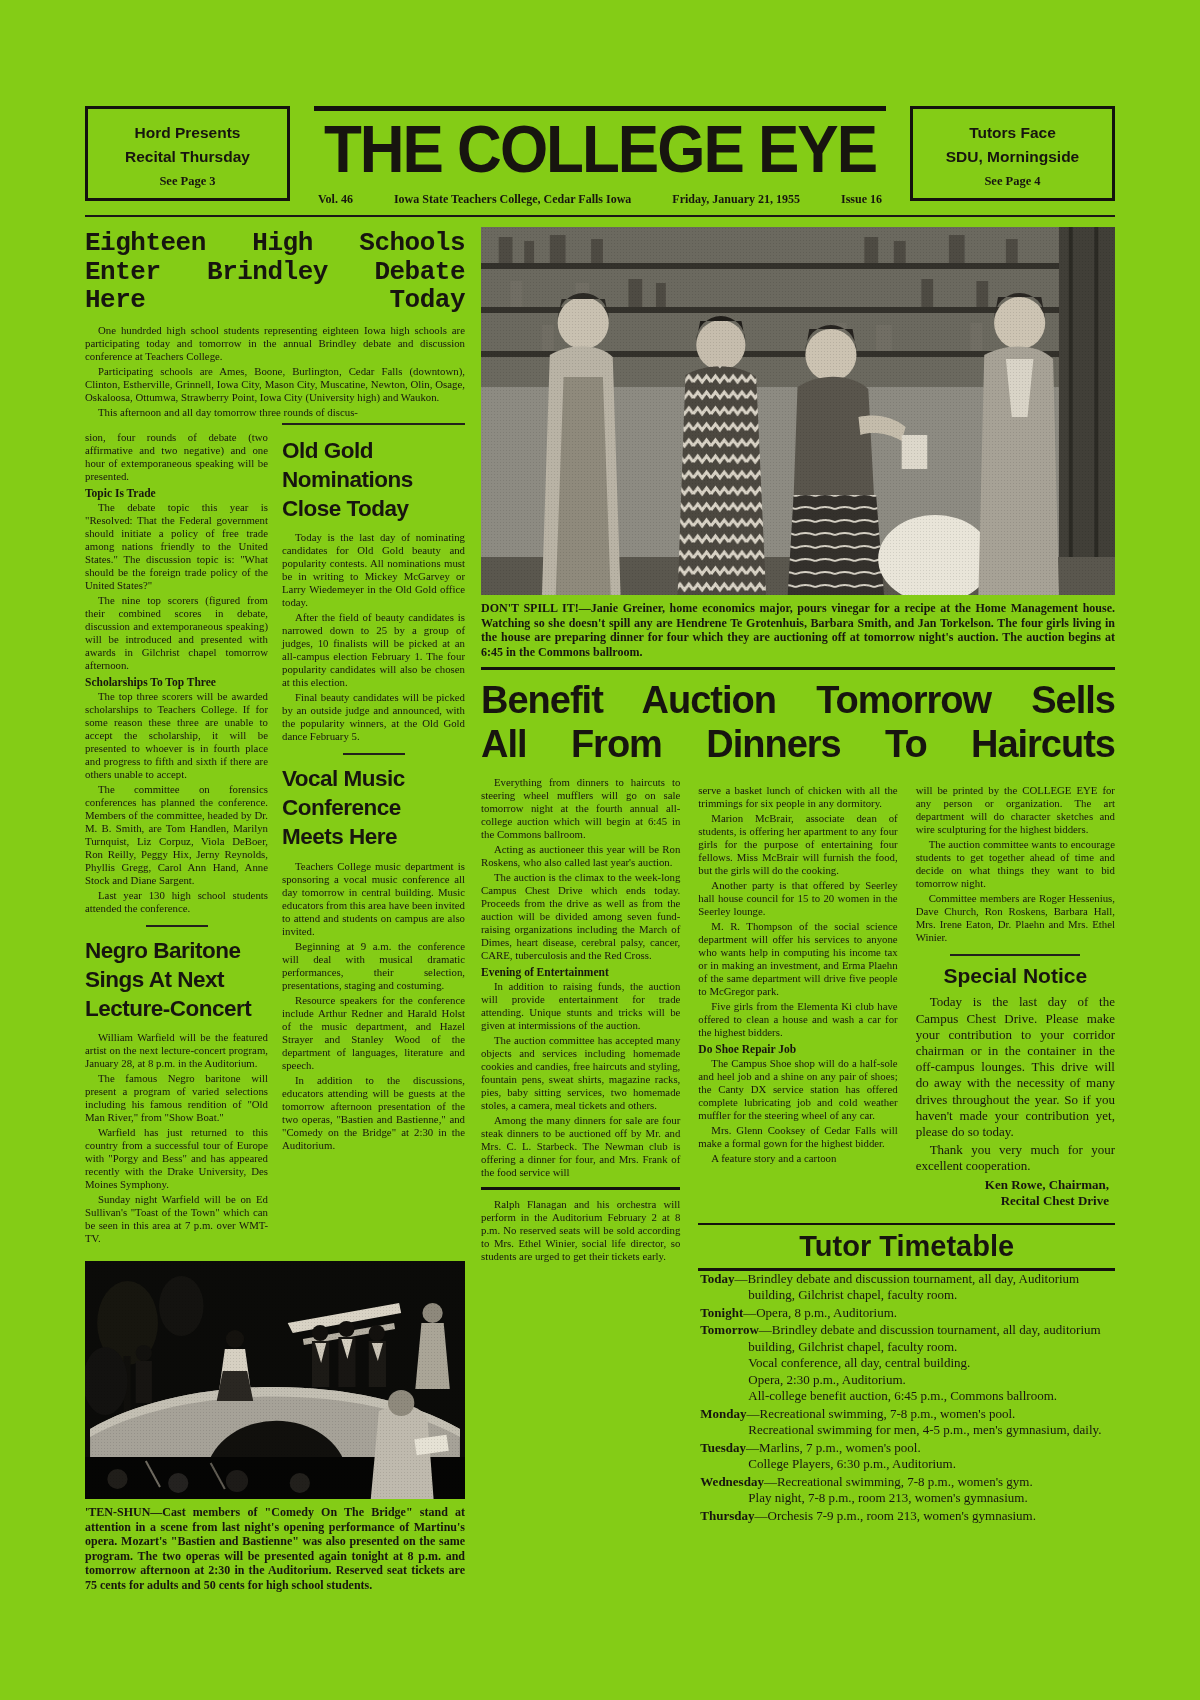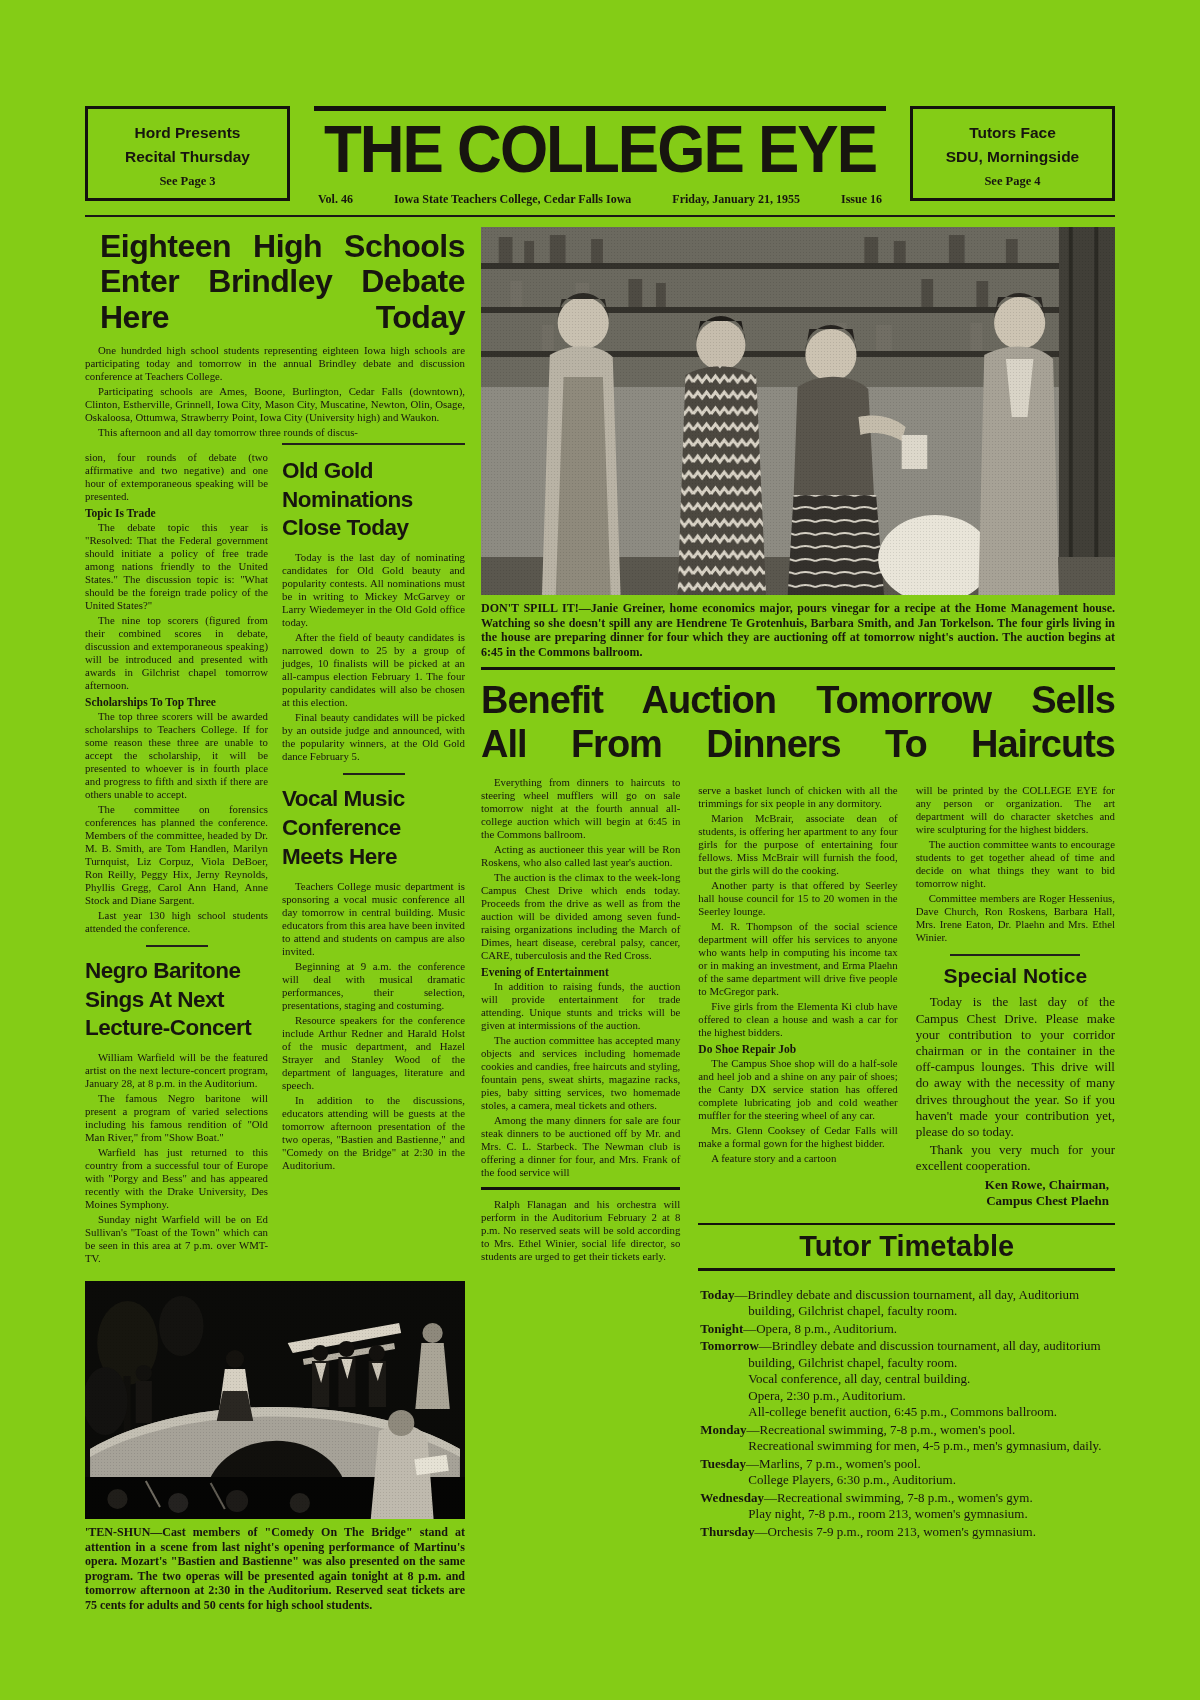--- a/index.html
+++ b/index.html
@@ -26,22 +26,22 @@
   
   .content { display:grid; grid-template-columns:380px 1fr; column-gap:16px; }
   .two-col { display:grid; grid-template-columns:1fr 1fr; column-gap:14px; margin-top:4px; }
   .benefit-grid { display:grid; grid-template-columns:repeat(3,1fr); column-gap:18px; grid-template-rows:auto auto; }
   .bg-col1 { grid-column:1; grid-row:1/3; }
   .bg-col2 { grid-column:2; grid-row:1; }
   .bg-col3 { grid-column:3; grid-row:1; }
   .bg-tt   { grid-column:2/4; grid-row:2; margin-top:14px; }
   
   .headline-lg {
-    font-family:Liberation Sans, sans-serif; font-weight:bold; font-size:32px; line-height:1.1;
-    letter-spacing:-0.5px; text-align:justify; text-align-last:justify; margin:2px 0 9px 15px;
+    font-family:Liberation Mono, monospace; font-weight:bold; font-size:26px; line-height:1.1;
+    letter-spacing:-0.5px; text-align:justify; text-align-last:justify; margin:2px 0 9px 0;
   }
   .headline-md {
     font-family:"Liberation Sans", sans-serif; font-weight:bold; font-size:22.5px; line-height:1.28;
     letter-spacing:-0.5px; margin:2px 0 8px 0;
   }
   .headline-xl { margin:4px 0 10px 0; }
   .hl-line {
     display:block; font-family:"Liberation Sans", sans-serif; font-weight:bold; font-size:38px;
     line-height:1.16; letter-spacing:-1px; text-align:justify; text-align-last:justify;
   }
@@ -57,21 +57,21 @@
   .divider-wide { width:130px; height:2px; background:#23211c; margin:10px auto 8px auto; }
   .col-rule { height:2px; background:#23211c; margin-bottom:12px; }
   .section-rule { height:3px; background:#14120e; margin:8px 0; }
   
   .notice-title { font-family:"Liberation Sans", sans-serif; font-weight:bold; font-size:21px; text-align:center; margin:2px 0 6px 0; }
   .notice-p { font-size:13px; line-height:16.2px; text-align:justify; text-indent:14px; margin-bottom:2px; }
   .sig { text-align:right; font-weight:bold; font-size:13px; line-height:16px; padding-right:6px; }
   
   .tt-title { font-family:"Liberation Sans", sans-serif; font-weight:bold; font-size:29px; text-align:center; margin:5px 0; }
   .tt-rule { height:2.5px; background:#14120e; }
-  .tt-body { padding:16px 2px 0 2px; }
+  .tt-body { padding:0 2px 0 2px; }
   .tt-first { font-size:13px; line-height:16.5px; padding-left:48px; text-indent:-48px; }
   .tt-day { font-weight:bold; }
   .tt-rest { font-size:13px; line-height:16.5px; padding-left:48px; }
   .tt-entry { margin-bottom:1px; }
   
   .photo { position:relative; display:block; line-height:0; }
   .photo svg { display:block; }
   .photo::after {
     content:""; position:absolute; inset:0;
     background-image:radial-gradient(rgba(0,0,0,0.10) 0.6px, transparent 0.7px);
@@ -352,21 +352,21 @@
             </div>
 
           <div class="divider-wide"></div>
           <h3 class="notice-title">Special Notice</h3>
           <div>
 
           <p class="notice-p">Today is the last day of the Campus Chest Drive. Please make your contribution to your corridor chairman or in the container in the off-campus lounges. This drive will do away with the necessity of many drives throughout the year. So if you haven't made your contribution yet, please do so today.</p>
               <p class="notice-p">Thank you very much for your excellent cooperation.</p>
             </div>
           <div class="sig">Ken Rowe, Chairman,</div>
-          <div class="sig">Campus Chest Plaehn</div>
+          <div class="sig">Recital Chest Drive</div>
         </div>
 
         <div class="bg-tt">
           <div class="tt-rule"></div>
           <h3 class="tt-title">Tutor Timetable</h3>
           <div class="tt-rule"></div>
           <div class="tt-body">
 
               <div class="tt-entry">
                 <div class="tt-first">

